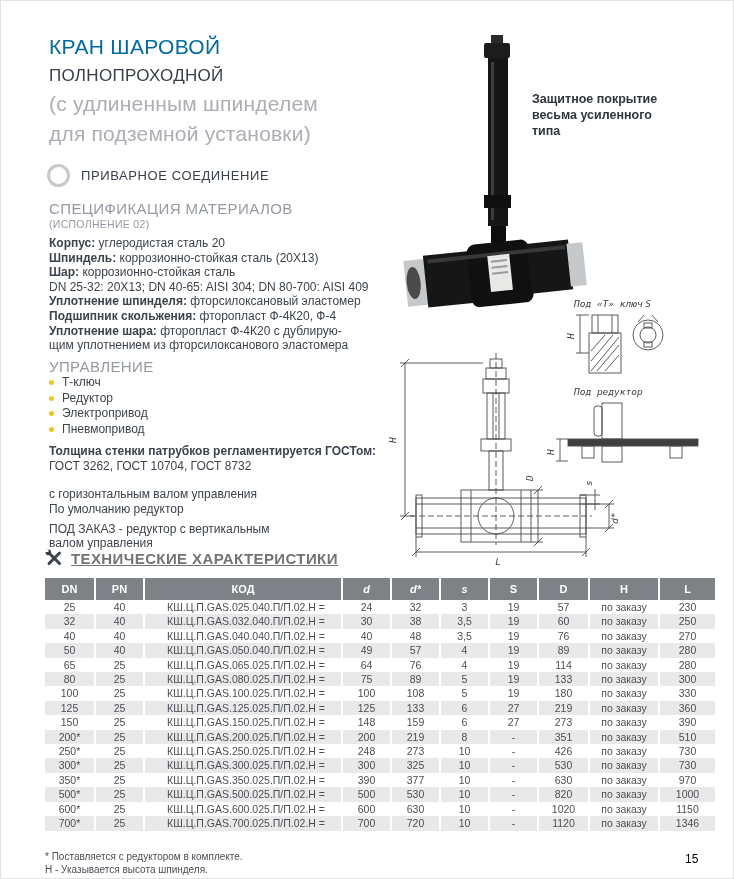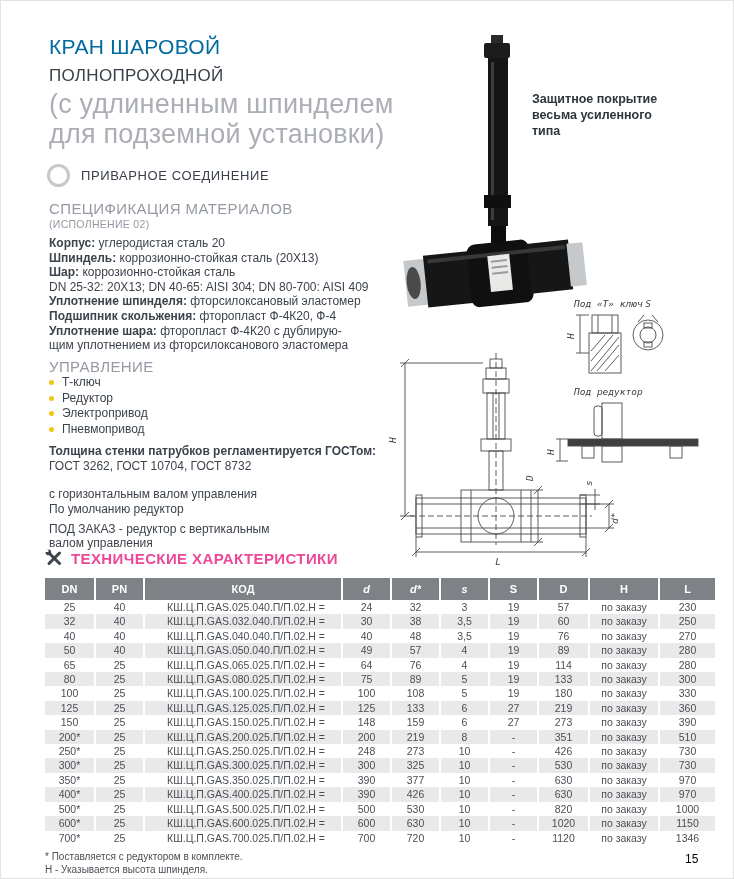--- a/index.html
+++ b/index.html
@@ -3,21 +3,21 @@
 <meta charset="utf-8">
 <style>
   html,body{margin:0;padding:0;background:#fff;}
   #page{position:relative;width:734px;height:879px;background:#ffffff;overflow:hidden;
         font-family:"Liberation Sans", sans-serif;color:#3d434c;border:1px solid #e3e3e3;box-sizing:border-box;}
   .abs{position:absolute;}
 
   
   .title-l1{left:48px;top:34px;font-size:21px;letter-spacing:.3px;color:#0369a1;}
   .title-l2{left:48px;top:65px;font-size:17px;font-weight:normal;letter-spacing:.3px;color:#39404a;}
-  .subtitle{left:48px;top:88px;font-size:27px;line-height:30px;color:#abaeb4;letter-spacing:.2px;}
+  .subtitle{left:48px;top:88px;font-size:21px;line-height:30px;color:#abaeb4;letter-spacing:.2px;}
 
   
   .conn{left:46px;top:163px;display:flex;align-items:center;gap:11px;}
   .conn-ring{width:17px;height:17px;border:3px solid #c6c9cc;border-radius:50%;}
   .conn-label{font-size:13px;letter-spacing:.6px;color:#39404a;}
 
   .sec-head{font-size:15px;letter-spacing:.4px;color:#9499a2;}
   .sec-sub{font-size:10.5px;letter-spacing:.3px;color:#9499a2;}
 
   .spec-lines{left:48px;top:235px;font-size:12px;line-height:14.6px;color:#3d434c;width:345px;}
@@ -25,21 +25,21 @@
 
   .ctl-list{left:48px;top:374px;font-size:12px;line-height:15.6px;}
   .ctl-item{display:flex;align-items:center;gap:8px;}
   .bullet{width:5px;height:5px;border-radius:50%;display:inline-block;flex:0 0 auto;}
 
   .wall-note{left:48px;top:443px;font-size:12px;line-height:14.6px;}
   .order-note{left:48px;top:486px;font-size:12px;line-height:14.8px;}
   .order-gap{height:5px;}
 
   .tech-head{left:44px;top:548px;display:flex;align-items:center;gap:8px;}
-  .tech-head-label{font-size:15px;font-weight:bold;letter-spacing:.4px;color:#ec4899;}
+  .tech-head-label{font-size:15px;font-weight:bold;letter-spacing:.4px;color:#737373;text-decoration:underline;}
 
   
   .tbl-wrap{left:44px;top:577px;width:670px;}
   table{border-collapse:separate;border-spacing:0;table-layout:fixed;width:670px;}
   thead th{color:#fff;font-weight:bold;font-size:11px;height:22px;text-align:center;padding:0;margin-top:20px;}
   thead th + th, tbody td + td{border-left:2px solid #ffffff;}
   tbody td{height:14.4px;line-height:14.4px;font-size:10.5px;text-align:center;color:#4a4f55;padding:0;white-space:nowrap;overflow:hidden;}
   tbody tr:nth-child(even) td{background:#e9e9ea;}
   td.code{text-align:center;padding-left:6px;}
 
@@ -427,32 +427,20 @@
             <td class="code">КШ.Ц.П.GAS.350.025.П/П.02.Н =</td>
             <td>390</td>
             <td>377</td>
             <td>10</td>
             <td>-</td>
             <td>630</td>
             <td>по заказу</td>
             <td>970</td>
           </tr>
           <tr>
-            <td>400*</td>
-            <td>25</td>
-            <td class="code">КШ.Ц.П.GAS.400.025.П/П.02.Н =</td>
-            <td>390</td>
-            <td>426</td>
-            <td>10</td>
-            <td>-</td>
-            <td>630</td>
-            <td>по заказу</td>
-            <td>970</td>
-          </tr>
-          <tr>
             <td>500*</td>
             <td>25</td>
             <td class="code">КШ.Ц.П.GAS.500.025.П/П.02.Н =</td>
             <td>500</td>
             <td>530</td>
             <td>10</td>
             <td>-</td>
             <td>820</td>
             <td>по заказу</td>
             <td>1000</td>

